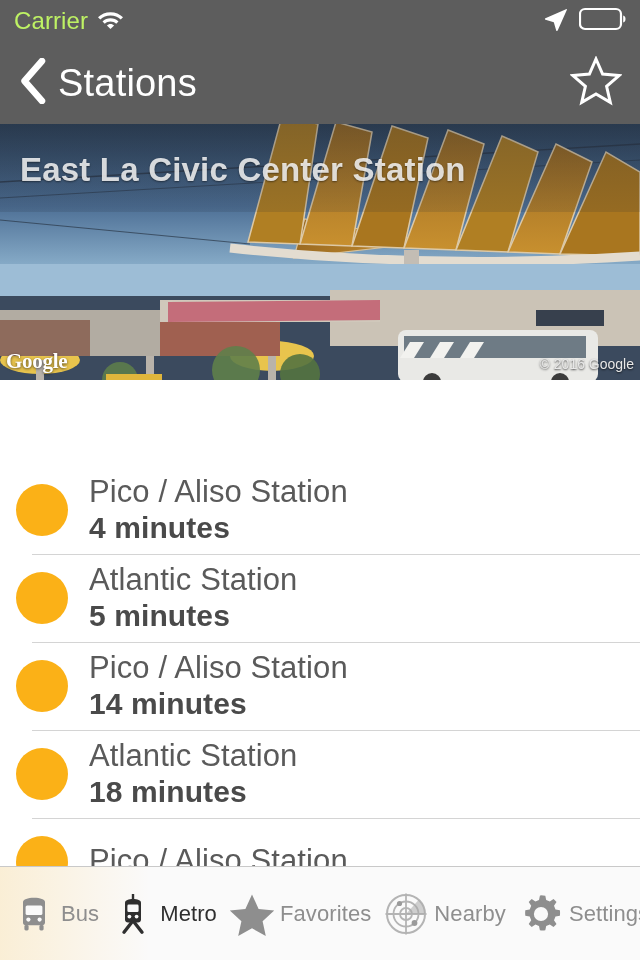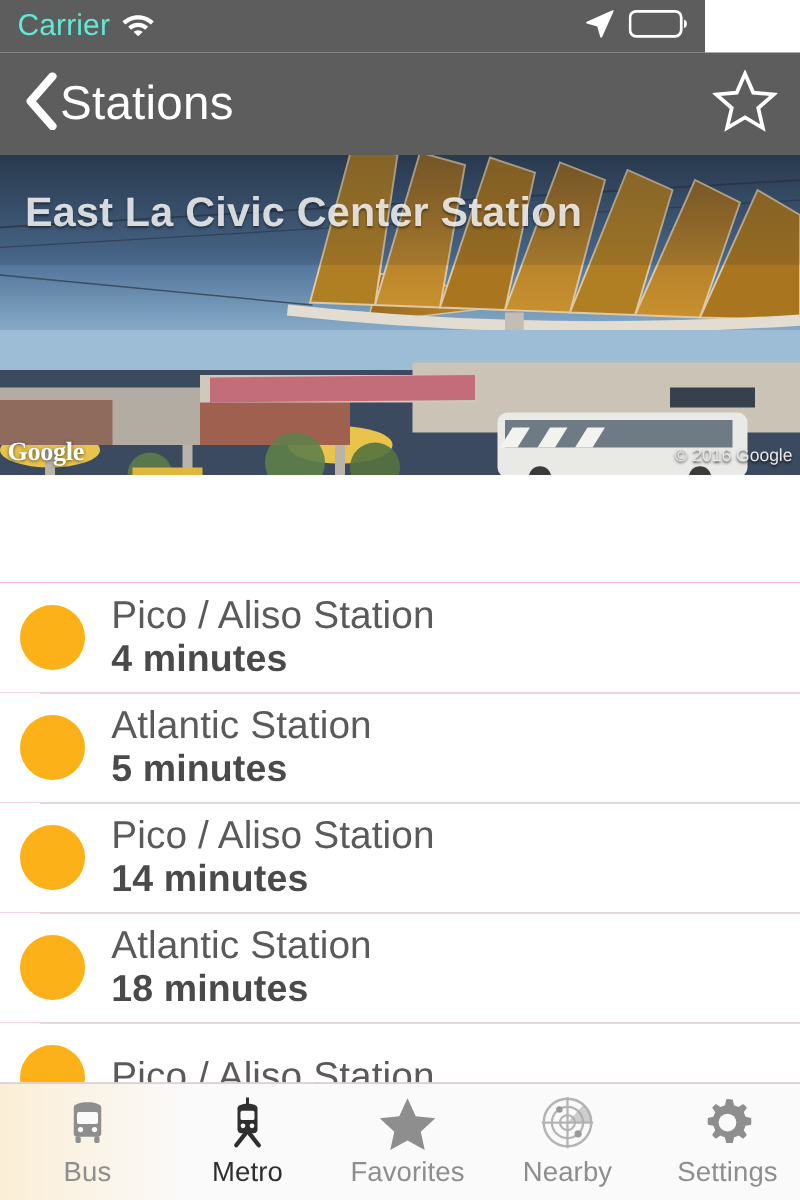--- a/index.html
+++ b/index.html
@@ -7,37 +7,37 @@
   body {
     font-family: "Liberation Sans", sans-serif;
     background:#ffffff;
     overflow:hidden;
     position:relative;
   }
   .phone { position:relative; width:640px; height:960px; overflow:hidden; background:#fff; }
 
   
   .statusbar {
-    position:absolute; top:0; left:0; width:564px; height:42px;
-    background:#5d5d5d; color:#5eead4;
+    position:absolute; top:0; left:0; width:640px; height:42px;
+    background:#5d5d5d; color:#bef264;
     display:flex; align-items:center; padding:0 14px;
   }
   .sb-left { display:flex; align-items:center; gap:9px; flex:1; }
   .sb-center { flex:0 0 auto; display:flex; justify-content:center; }
   .sb-right { display:flex; align-items:center; gap:11px; flex:1; justify-content:flex-end; }
   .sb-text { font-size:24px; letter-spacing:.1px; }
   .sb-time { font-size:24px; font-weight:bold; letter-spacing:.2px; }
 
   
   .navbar {
     position:absolute; top:42px; left:0; width:640px; height:82px;
     background:#5d5d5d;
     display:flex; align-items:center; padding:0 18px;
   }
-  .nav-back { display:flex; align-items:center; gap:2px; cursor:pointer; }
+  .nav-back { display:flex; align-items:center; gap:12px; cursor:pointer; }
   .nav-title { color:#fff; font-size:38px; letter-spacing:.2px; }
   .nav-spacer { flex:1; }
   .nav-star { cursor:pointer; display:flex; align-items:center; }
 
   
   .hero {
     position:absolute; top:124px; left:0; width:640px; height:256px;
     overflow:hidden; background:#3b4a5e;
   }
   .hero svg { display:block; width:640px; height:342px; }
@@ -92,21 +92,21 @@
     background:rgba(250,250,250,.93);
     border-top:1px solid #c9c9c9;
     display:flex;
   }
   .tabbar::before {
     content:""; position:absolute; left:0; top:0; width:150px; height:94px;
     background:linear-gradient(to right, rgba(251,177,23,.16), rgba(251,177,23,0));
     pointer-events:none;
   }
   .tab {
-    flex:1; display:flex; flex-direction:column;
+    flex:1; display:flex; flex-direction:row;
     align-items:center; justify-content:center; gap:5px;
     cursor:pointer; position:relative; z-index:1;margin-left:12px;
   }
   .tab-icon { height:44px; display:flex; align-items:flex-end; justify-content:center; }
   .tab-label { font-size:22px; color:#8e8e8e; letter-spacing:.1px; }
   .tab.active .tab-label { color:#2f2f2f; }
 </style>
 </head>
 <body>
 

